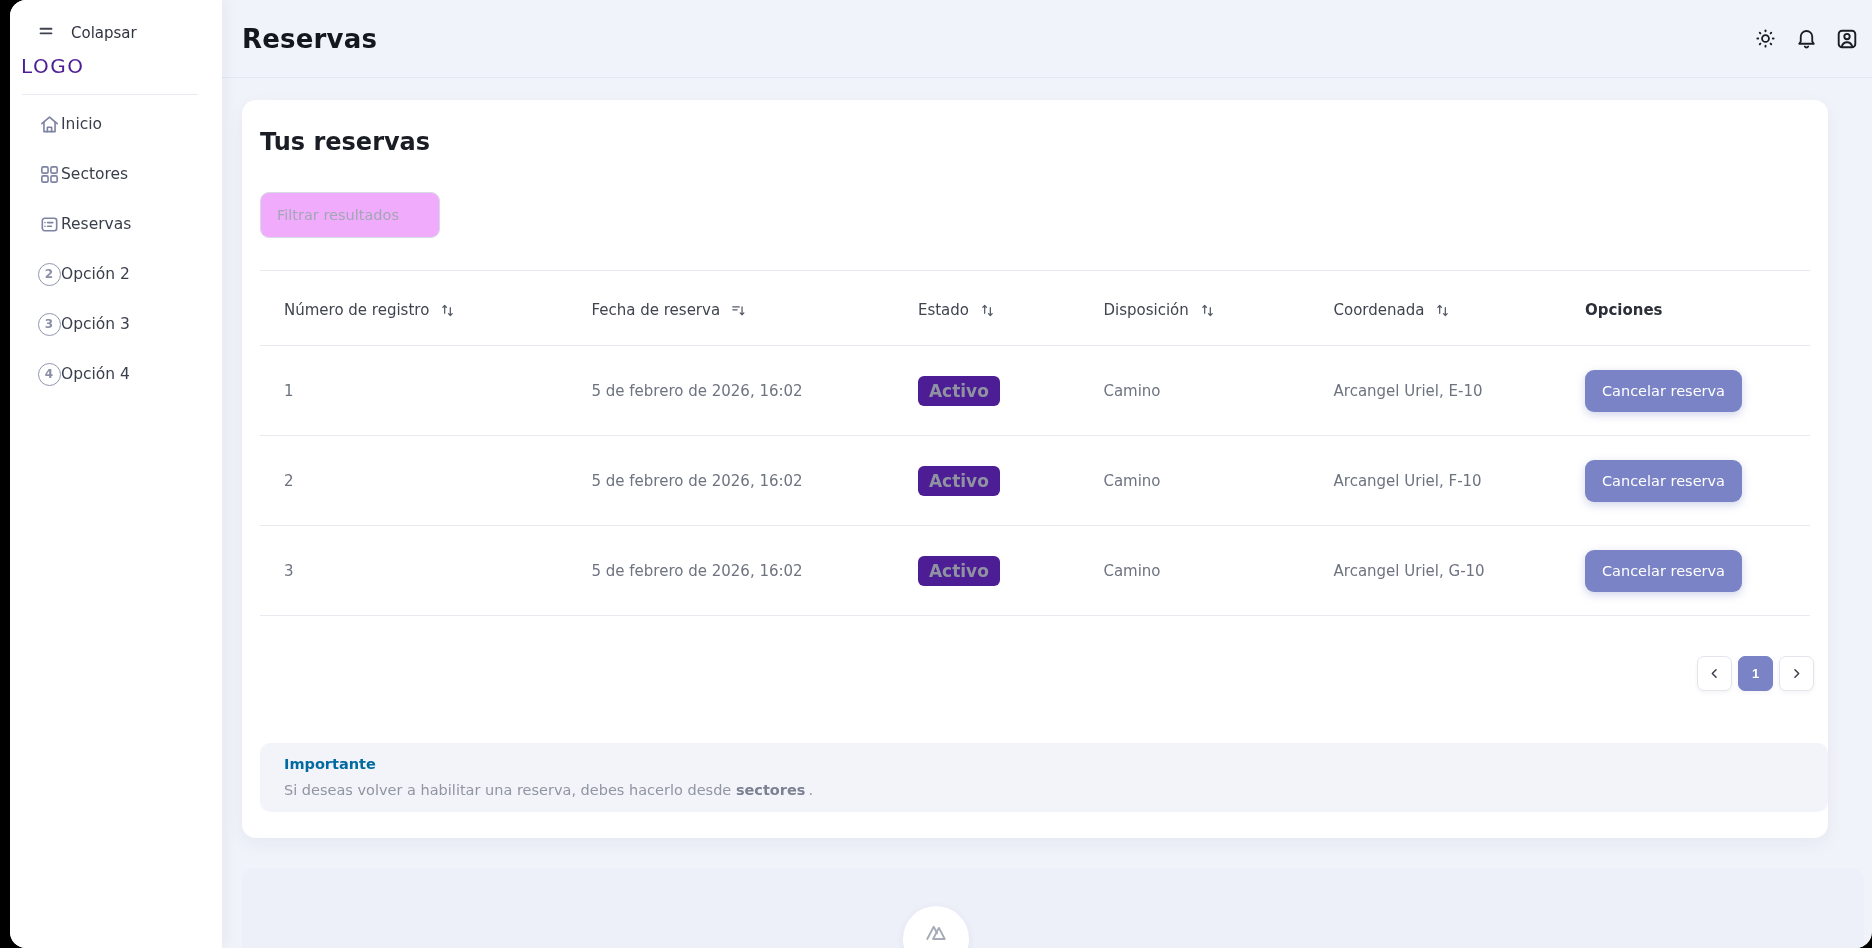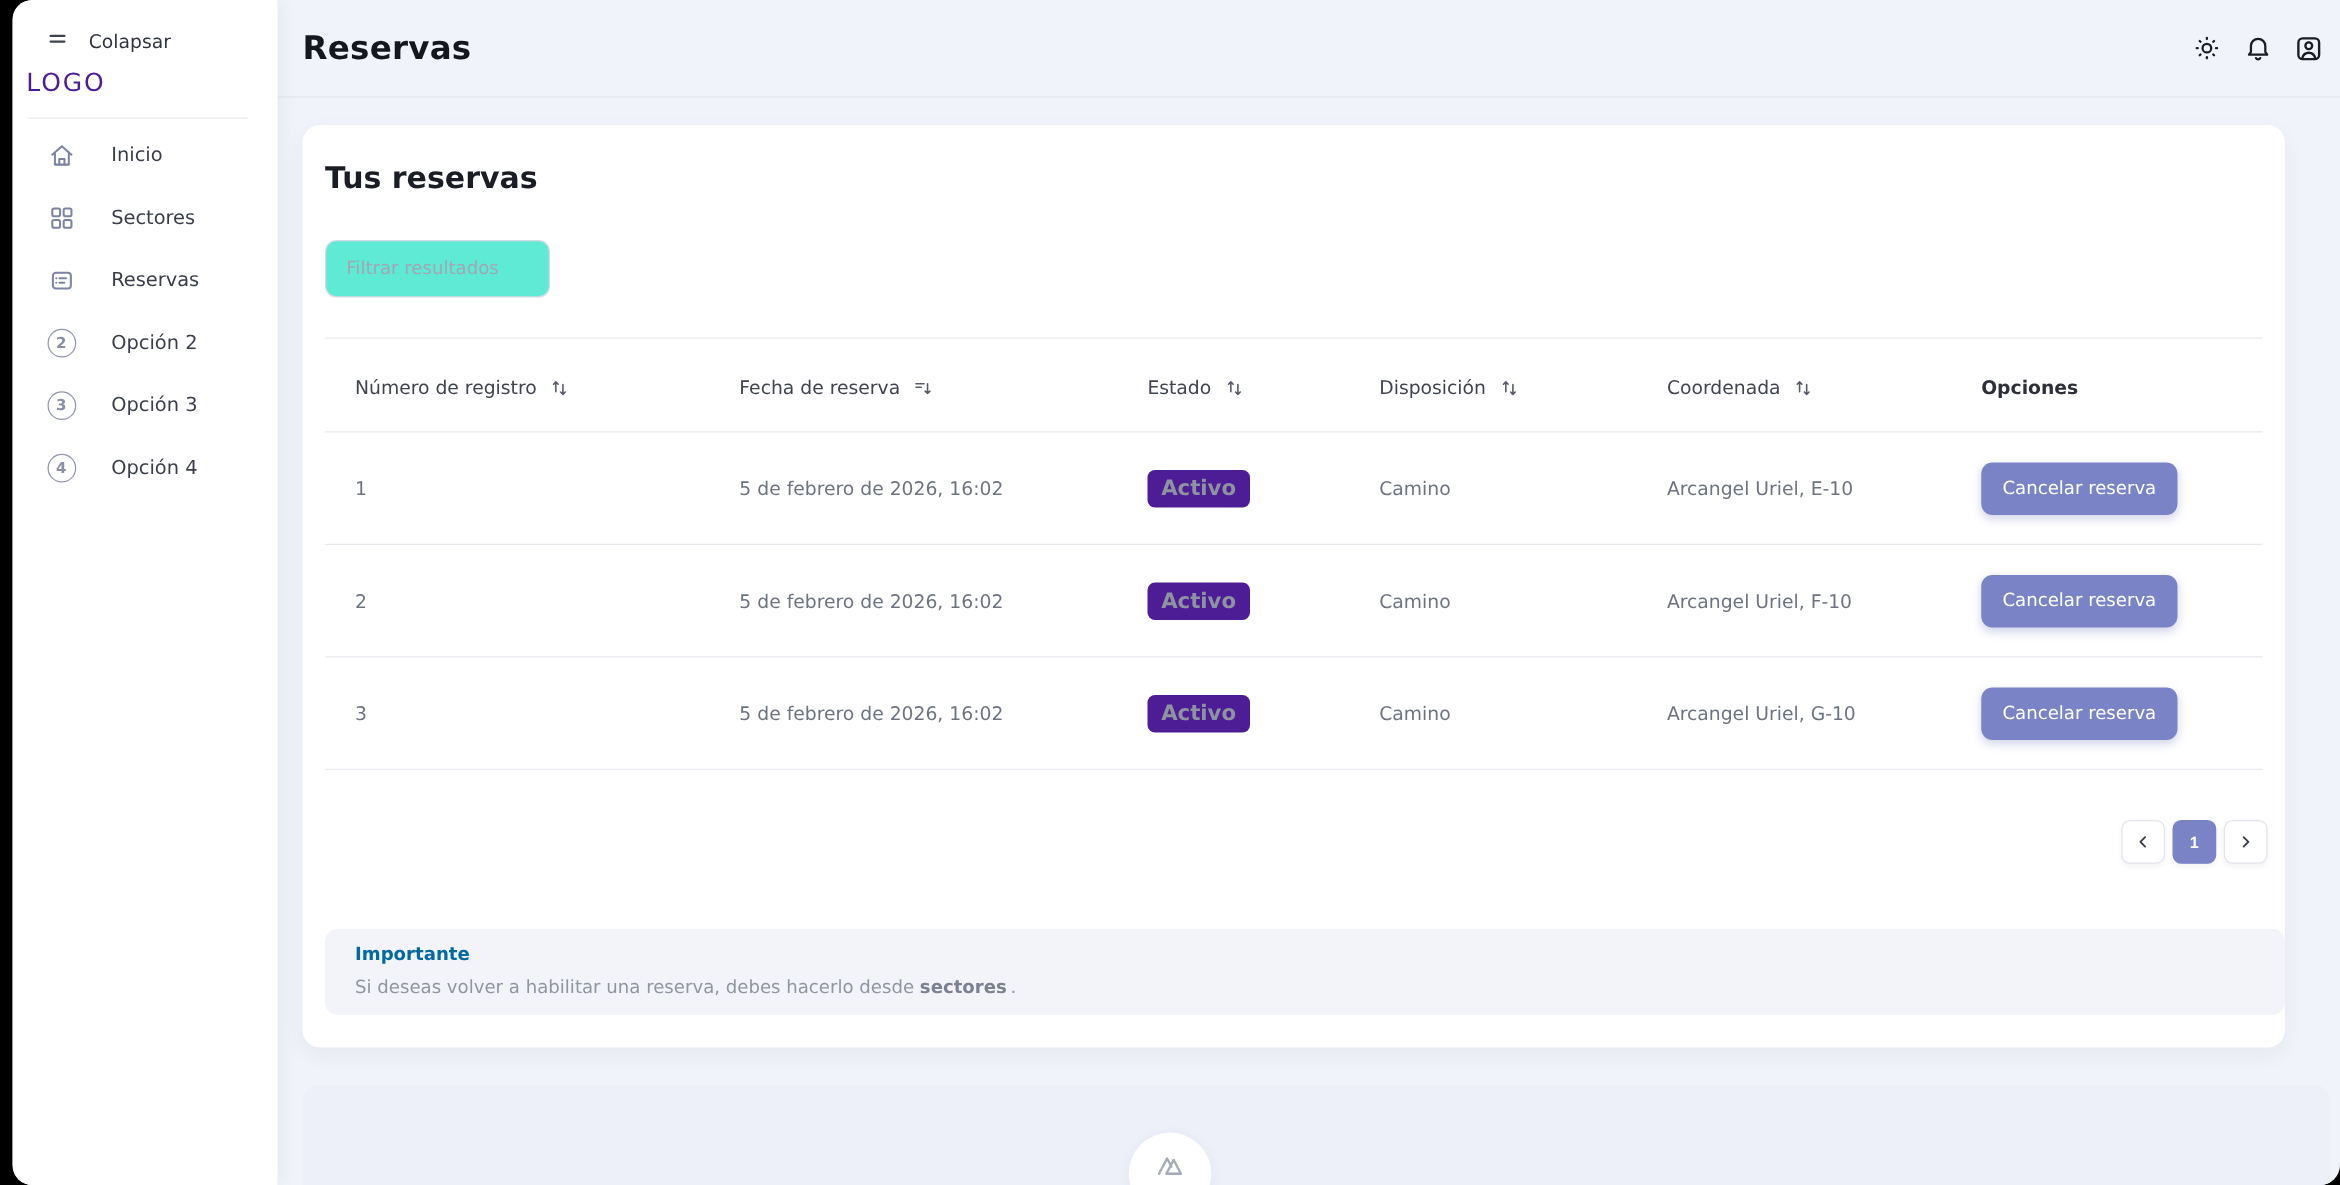--- a/index.html
+++ b/index.html
@@ -33,21 +33,21 @@
   .logo {
     margin-top: 8px; padding-left: 11px;
     font-size: 20px; letter-spacing: 1.5px; color: #4c1d95;
   }
   .sidebar-divider {
     border: none; border-top: 1px solid #e9ebf2;
     margin: 16px 24px 0 12px;
   }
   .menu { padding-top: 4px; }
   .menu-item {
-    display: flex; align-items: center; gap: 28px;
+    display: flex; align-items: center; gap: 0;
     padding: 13px 0 13px 27px;
     font-size: 15.5px; color: #3a3e4b; cursor: pointer;
   }
   .menu-item .icon { width: 24px; height: 24px; display: flex; align-items: center; justify-content: center; }
   .circle-num {
     width: 23px; height: 23px; border-radius: 50%;
     border: 1.6px solid #9297ad; color: #8a8fa5;
     font-size: 12px; font-weight: 700;
     display: flex; align-items: center; justify-content: center;
   }
@@ -74,21 +74,21 @@
     border-radius: 14px;
     box-shadow: 0 6px 18px rgba(35,45,90,.05);
     padding: 28px 18px 26px;
   }
   .card-title { font-size: 24px; font-weight: 700; color: #1b1d25; }
   .filter-input {
     margin-top: 36px; width: 180px; height: 46px;
     border: 1px solid #d8dbe6; border-radius: 9px;
     padding: 0 16px; font-size: 14.5px; color: #3a3e4b;
     font-family: "DejaVu Sans", "Liberation Sans", sans-serif;
-    outline: none; background: #5eead4;
+    outline: none; background: #f0abfc;
   }
   .filter-input::placeholder { color: #a2a7b4; }
 
   .table { margin-top: 32px; }
   .thead, .trow {
     display: grid;
     grid-template-columns: 327fr 322fr 183fr 227fr 248fr 222fr;
     align-items: center;
   }
   .thead { border-top: 1px solid #e8eaf0; padding: 30px 0 26px; }

